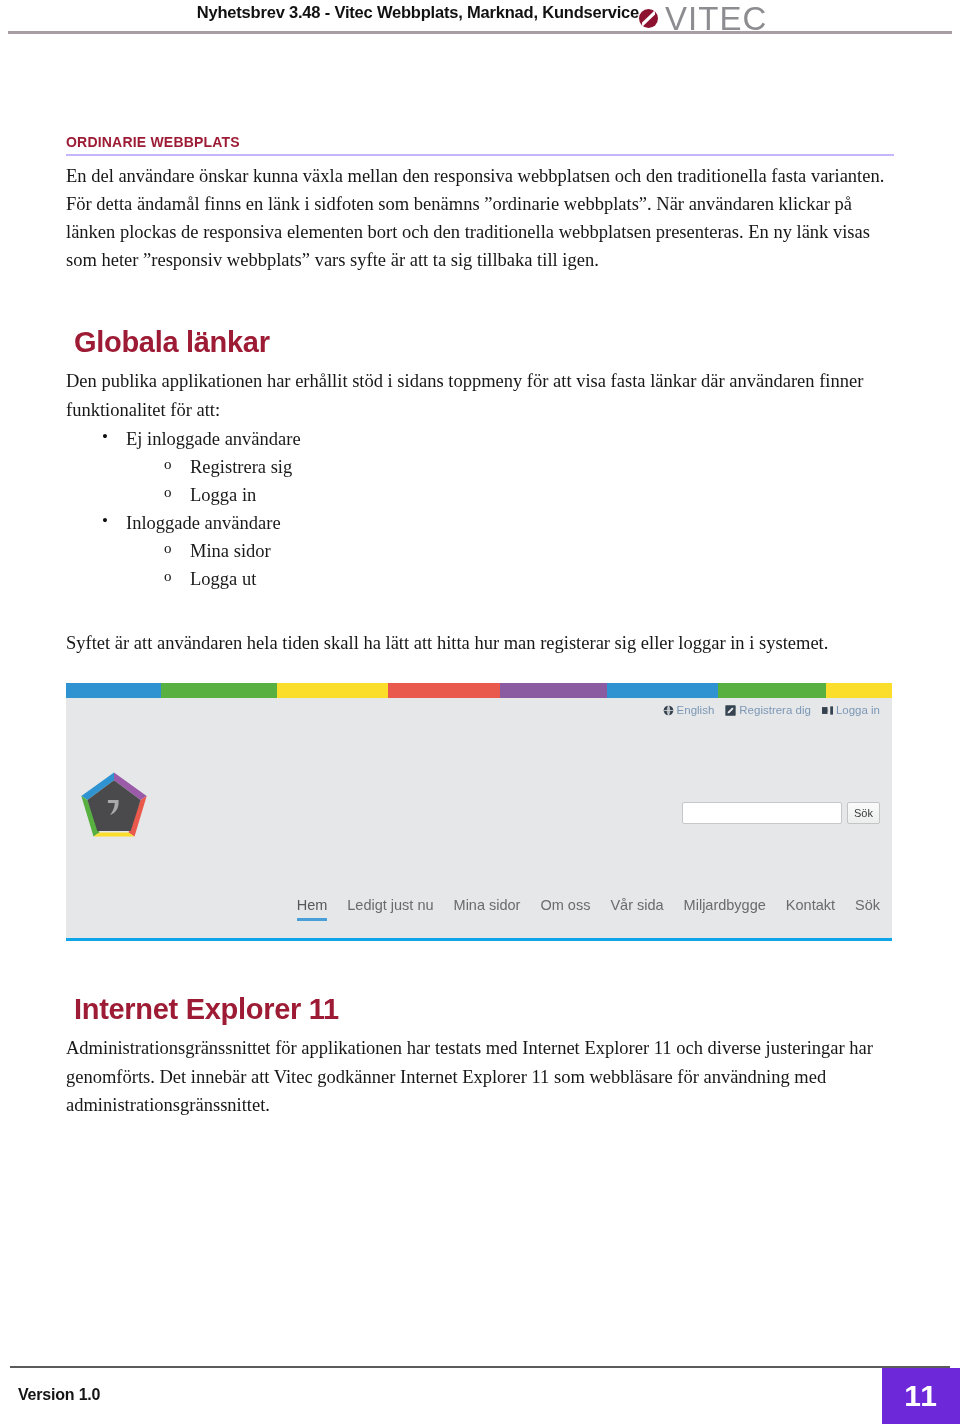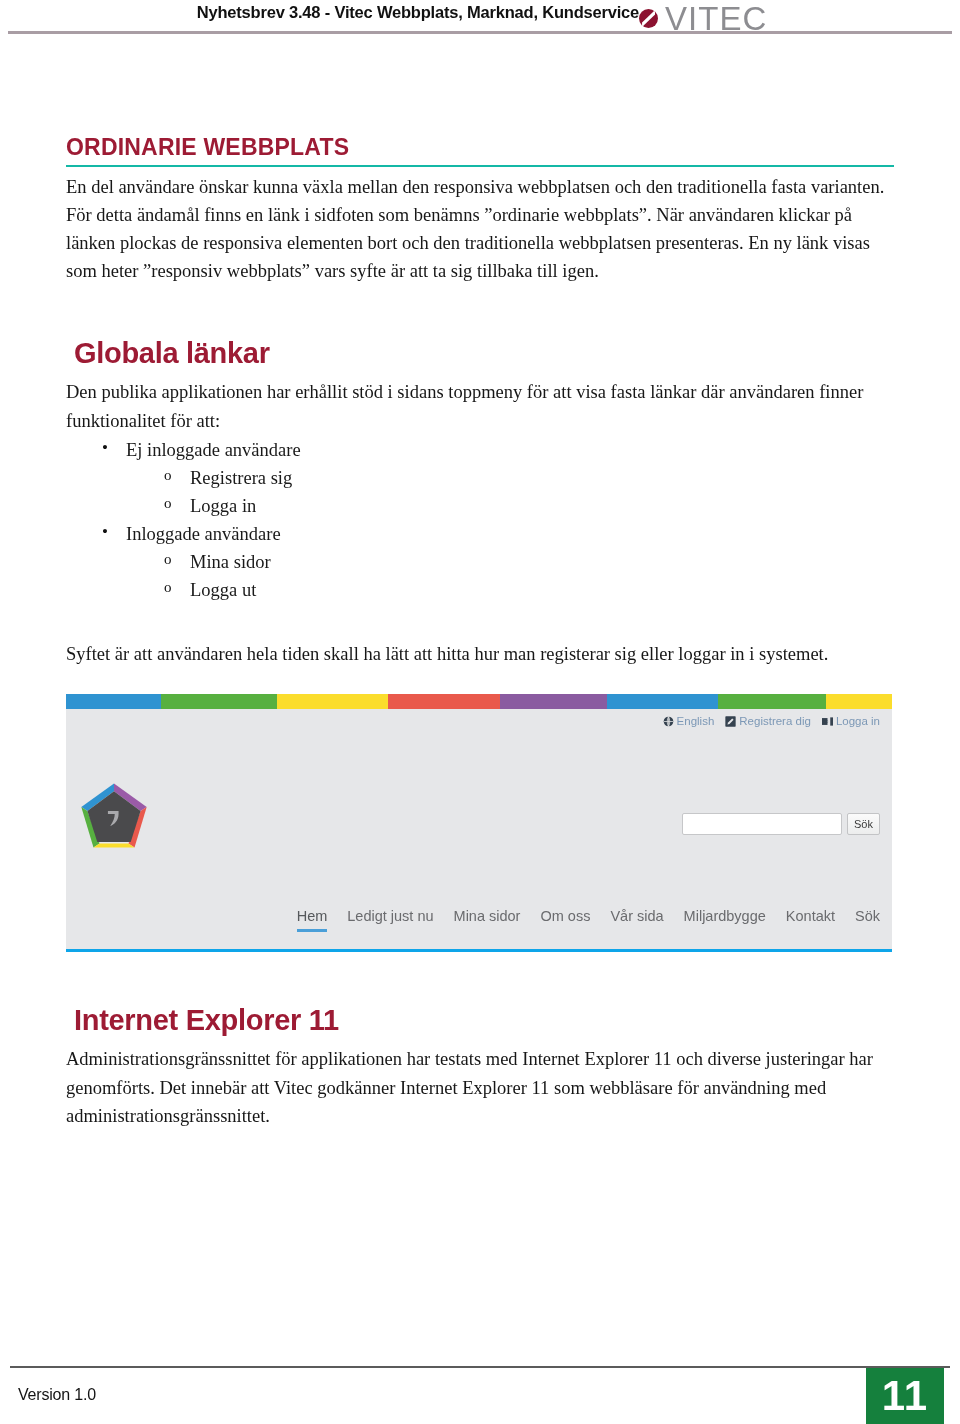--- a/index.html
+++ b/index.html
@@ -77,26 +77,26 @@
   .content {
     position: absolute;
     left: 66px;
     top: 134px;
     width: 828px;
   }
 
   h2.section-title {
     font-family: "Liberation Sans", sans-serif;
     font-weight: bold;
-    font-size: 23px;
+    font-size: 14px;
     letter-spacing: 0.2px;
     color: #9d1b34;
     margin: 0 0 3px 0;
     padding: 0 0 4px 0;
-    border-bottom: 2px solid #14b8a6;
+    border-bottom: 2px solid #c4b5fd;
     display: block;
   }
 
   h2.big-title {
     font-family: "Liberation Sans", sans-serif;
     font-weight: bold;
     font-size: 29px;
     letter-spacing: -0.3px;
     color: #9d1b34;
     margin: 0 0 8px 8px;
@@ -304,36 +304,36 @@
     position: absolute;
     left: 10px; right: 10px; top: 6px;
     height: 2px;
     background: #5b5b5b;
   }
   .footer-version {
     position: absolute;
     left: 18px;
     top: 26px;
     font-family: "Liberation Sans", sans-serif;
-    font-weight: normal;
+    font-weight: bold;
     font-size: 16px;
     color: #141414;
     letter-spacing: -0.2px;
   }
   .footer-pageno {
     position: absolute;
-    right: 16px;
+    right: 0;
     top: 8px;
     width: 78px;
     height: 56px;
-    background: #15803d;
+    background: #6d28d9;
     color: #ffffff;
     font-family: "Liberation Sans", sans-serif;
     font-weight: bold;
-    font-size: 42px;
+    font-size: 30px;
     display: flex;
     align-items: center;
     justify-content: center;
     letter-spacing: 1px;
   }
 </style>
 </head>
 <body>
 
 <div class="page-header">

